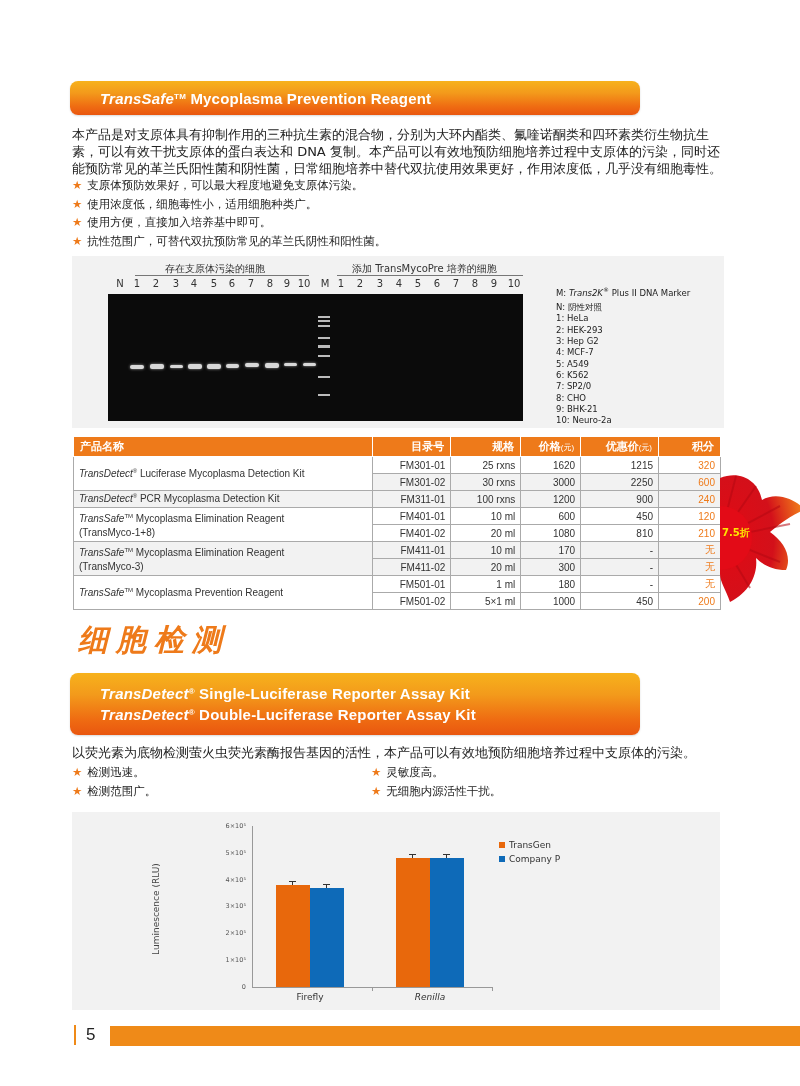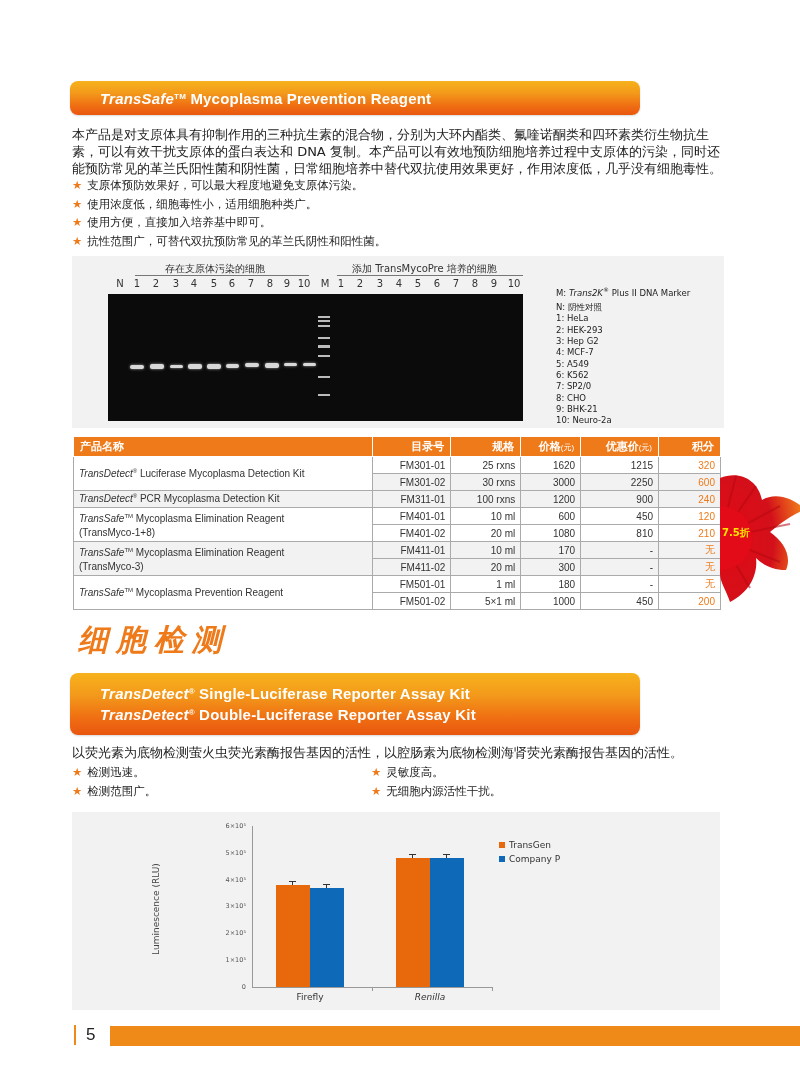--- a/index.html
+++ b/index.html
@@ -251,21 +251,21 @@
 
 <div class="banner" style="top:673px;height:62px;">
   <div class="t" style="position:absolute;left:30px;top:32px;">
     <i>TransDetect</i><sup>®</sup><span> Double-Luciferase Reporter Assay Kit</span>
   </div>
   <div class="t" style="position:absolute;left:30px;top:11px;">
     <i>TransDetect</i><sup>®</sup><span> Single-Luciferase Reporter Assay Kit</span>
   </div>
 </div>
 
-<div class="para" style="top:744px;">以荧光素为底物检测萤火虫荧光素酶报告基因的活性，以腔肠素为底物检测海肾荧光素酶报告基因的活性。</div>
+<div class="para" style="top:744px;">以荧光素为底物检测萤火虫荧光素酶报告基因的活性，本产品可以有效地预防细胞培养过程中支原体的污染。</div>
 <div style="position:absolute;left:72px;top:764px;">
   <div class="bullet" style="height:19px;"><span class="star">★</span><span>检测迅速。</span></div>
   <div class="bullet" style="height:19px;"><span class="star">★</span><span>检测范围广。</span></div>
 </div>
 <div style="position:absolute;left:371px;top:764px;">
   <div class="bullet" style="height:19px;"><span class="star">★</span><span>灵敏度高。</span></div>
   <div class="bullet" style="height:19px;"><span class="star">★</span><span>无细胞内源活性干扰。</span></div>
 </div>
 
 <div class="chart-panel">

